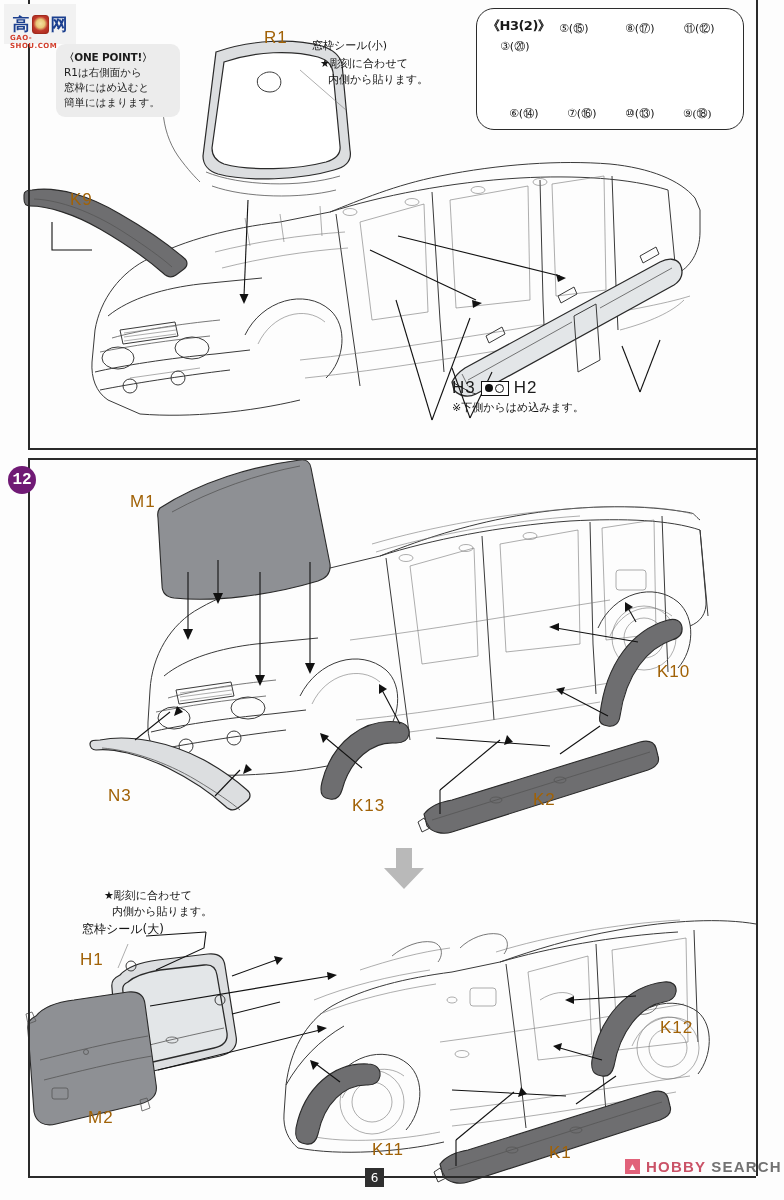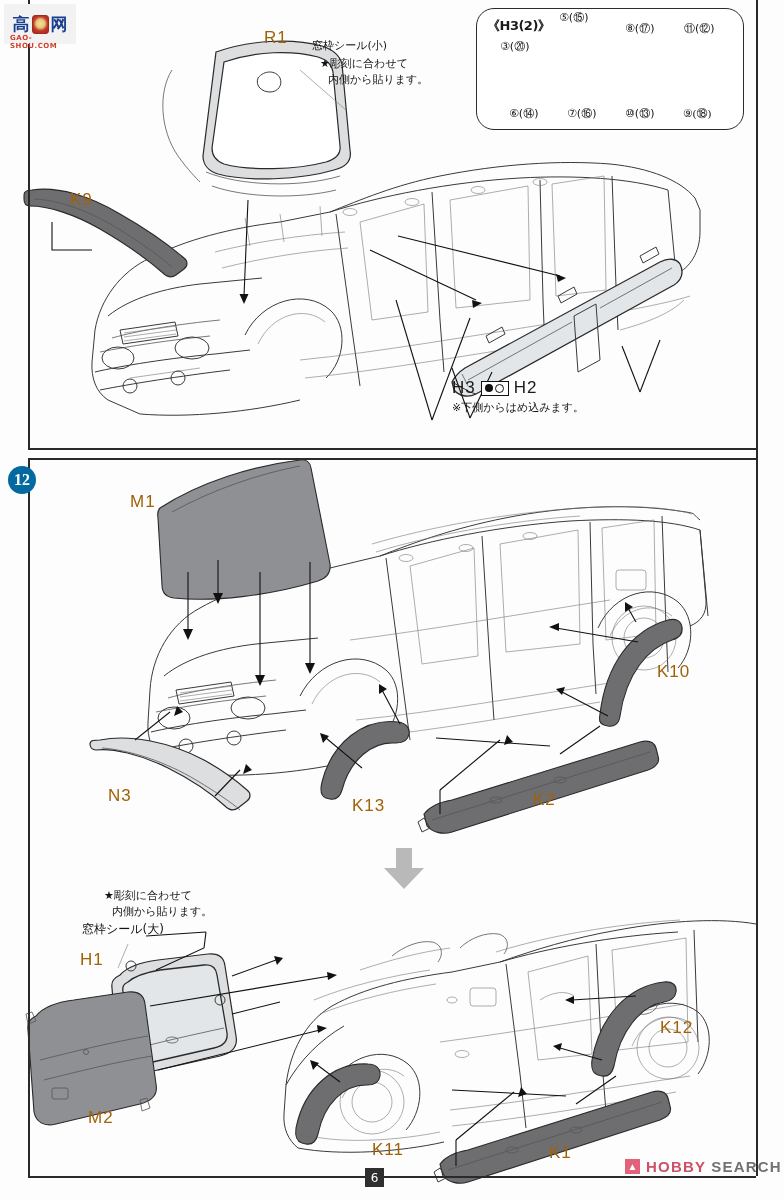--- a/index.html
+++ b/index.html
@@ -84,23 +84,23 @@
   }
   .cnum {
     position: absolute;
     font-family: "DejaVu Sans", sans-serif;
     font-size: 11px; white-space: nowrap; color: #111;
   }
   
   .step-badge {
     position: absolute; left: 8px; top: 466px;
     width: 28px; height: 28px; border-radius: 50%;
-    background: #0369a1; color: #fff;
+    background: #701a75; color: #fff;
     display: flex; align-items: center; justify-content: center;
-    font-family: Liberation Serif, serif;
+    font-family: Liberation Mono, monospace;
     font-size: 16px; font-weight: bold;
   }
   
   .plabel {
     position: absolute;
     font-family: "Liberation Sans", sans-serif;
     font-size: 17px; letter-spacing: 1px; color: #a16207;
     white-space: nowrap;
   }
   .jlabel {
@@ -545,25 +545,31 @@
 
   <div class="logo">
     <div class="logo-glyphs">
       <span class="logo-cn">高</span>
       <span class="logo-seal"></span>
       <span class="logo-cn">网</span>
     </div>
     <div class="logo-sub">GAO-SHOU.COM</div>
   </div>
 
+  <div class="onepoint">
+    <div class="op-title">〈ONE POINT!〉</div>
+    <div>R1は右側面から</div>
+    <div>窓枠にはめ込むと</div>
+    <div>簡単にはまります。</div>
+  </div>
 
   <div class="h3box">
     <div class="h3-title">《H3(2)》</div>
     <div class="cnum" style="left:23px; top:30px;">③(⑳)</div>
-    <div class="cnum" style="left:82px; top:1px;">⑤(⑮)</div>
+    <div class="cnum" style="left:82px; top:12px;">⑤(⑮)</div>
     <div class="cnum" style="left:148px; top:12px;">⑧(⑰)</div>
     <div class="cnum" style="left:207px; top:12px;">⑪(⑫)</div>
     <div class="cnum" style="left:32px; top:97px;">⑥(⑭)</div>
     <div class="cnum" style="left:90px; top:97px;">⑦(⑯)</div>
     <div class="cnum" style="left:148px; top:97px;">⑩(⑬)</div>
     <div class="cnum" style="left:206px; top:97px;font-family:Liberation Serif, serif;">⑨(⑱)</div>
   </div>
 
   <div class="plabel" style="left:264px; top:28px;">R1</div>
   <div class="plabel" style="left:70px;  top:190px;">K9</div>

